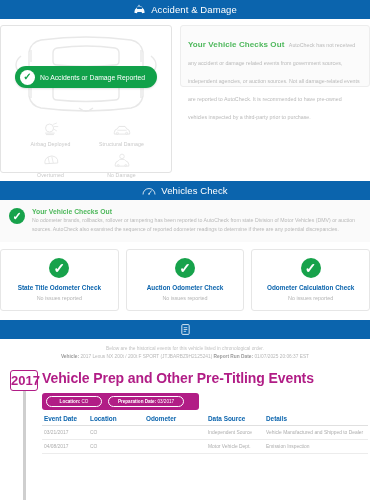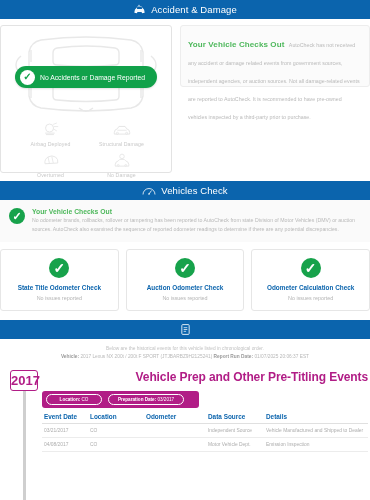--- a/index.html
+++ b/index.html
@@ -135,21 +135,21 @@
     margin-left: 10px;
     background:#fff;
     position: relative; z-index: 2;
   }
   .tl-line {
     position: absolute;
     left: 23px; top: 14px; bottom: -60px;
     width: 3px; background: #cfcfcf;
   }
   .tl-right { flex: 1; padding-right: 2px; }
-  .ev-title { color: #b11d86; font-weight: bold; font-size: 12px; letter-spacing: -.1px; text-align: right; }
+  .ev-title { color: #b11d86; font-weight: bold; font-size: 14px; letter-spacing: -.1px; }
 
   .chip-bar {
     background: #b11d86;
     border-radius: 3px;
     margin-top: 7px;
     padding: 3px 4px;
     display: flex; gap: 6px;
     width: 157px;
   }
   .chip {

